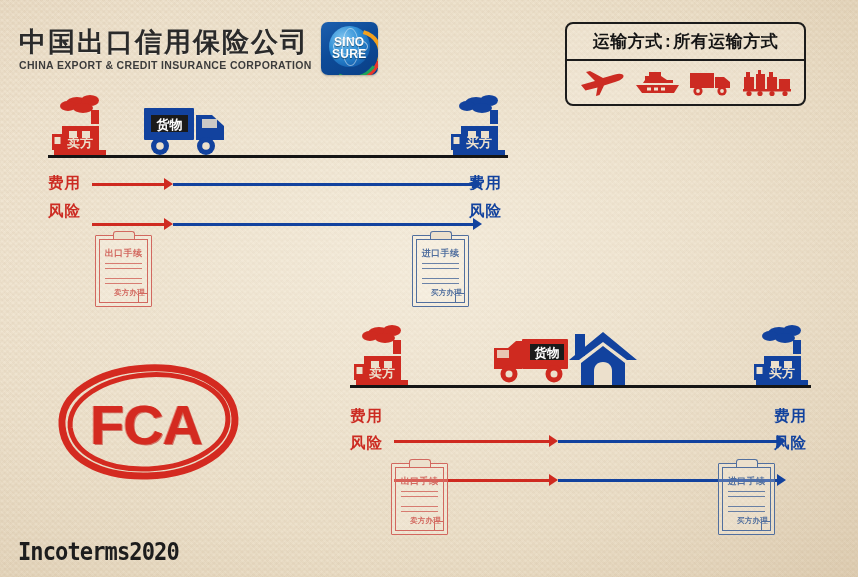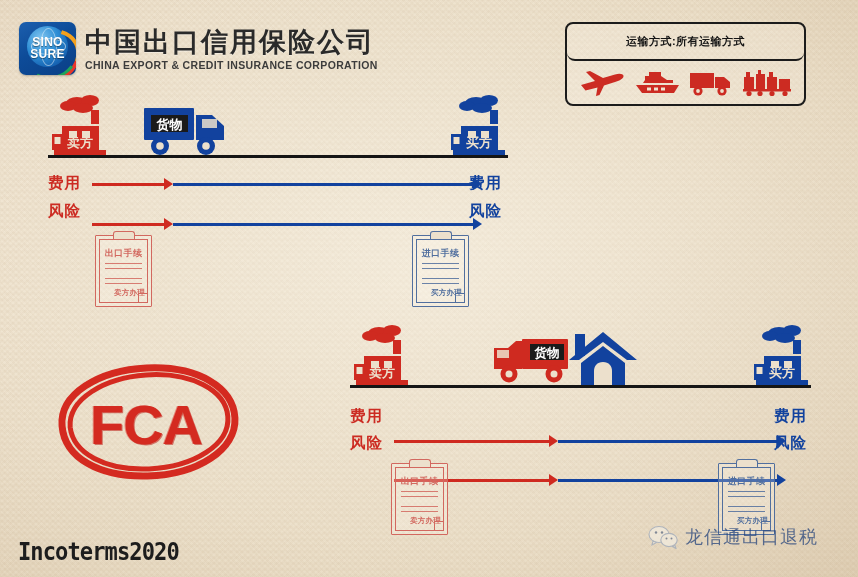--- a/index.html
+++ b/index.html
@@ -67,22 +67,22 @@
 
   
   #transport-box{
     left:565px;top:22px;width:237px;height:80px;
     border:2.5px solid #1b1b1b;border-radius:8px;
     background:rgba(255,252,244,0.18);
   }
   #transport-title{
     height:35px;border-bottom:2.5px solid #1b1b1b;
     display:flex;align-items:center;justify-content:center;
-    font-family:Liberation Sans, sans-serif;font-weight:bold;font-size:11px;
-    color:#141414;letter-spacing:.5px;border-radius:8px;
+    font-family:Liberation Mono, monospace;font-weight:bold;font-size:17px;
+    color:#141414;letter-spacing:.5px;
   }
   #transport-icons{
     height:43px;display:flex;align-items:center;justify-content:space-around;
     padding:0 8px;
   }
   .tsvg{display:block;}
   .baseline{height:3px;background:#151515;}
   .flowlabel{
     font-family:"DejaVu Sans",sans-serif;font-weight:bold;font-size:15.5px;
     letter-spacing:1px;line-height:16px;
@@ -155,32 +155,32 @@
     font-family:"DejaVu Sans",sans-serif;font-size:18px;color:#1f3f7a;
     letter-spacing:1px;
   }
 </style>
 </head>
 <body>
 
 <div id="stage">
 
   <div class="abs" id="logo-block">
+    <div>
+      <div id="logo-cn">中国出口信用保险公司</div>
+      <div id="logo-en">CHINA EXPORT &amp; CREDIT INSURANCE CORPORATION</div>
+    </div>
     <div id="logo-mark">
       <div id="logo-globe"></div>
       <div id="logo-swoosh"></div>
       <div id="logo-swoosh2"></div>
       <div id="logo-mark-text">
         <span>SINO</span>
         <span>SURE</span>
       </div>
-    </div>
-    <div>
-      <div id="logo-cn">中国出口信用保险公司</div>
-      <div id="logo-en">CHINA EXPORT &amp; CREDIT INSURANCE CORPORATION</div>
     </div>
   </div>
 
   <div class="abs" id="transport-box">
     <div id="transport-title">运输方式:所有运输方式</div>
     <div id="transport-icons">
       <svg class="tsvg" width="46" height="30" viewBox="0 0 46 30">
         <path fill="#cc2b22" d="M2 17 L16 13 L7 4 L11 3 L24 10 L36 6.5 C41 5 45 6 44.5 8.5 C44 11 40 12.8 36 14 L25 17.5 L20.5 27 L17 28 L18.5 19.5 L6.5 22.5 Z"></path>
       </svg>
       <svg class="tsvg" width="48" height="30" viewBox="0 0 48 30">
@@ -424,27 +424,14 @@
   <div class="abs" id="fca-stamp">
     <svg width="196" height="128" viewBox="0 0 196 128" style="position:absolute;left:0;top:0;">
       <path d="M14 66 C12 34 52 11 100 10 C152 9 186 32 187 62 C188 94 148 118 98 118 C50 118 16 98 14 66 Z" fill="none" stroke="#d42a20" stroke-width="7" stroke-linecap="round" transform="rotate(-1.5 98 64)"></path>
       <path d="M22 66 C21 38 58 18 100 17 C146 16 179 36 180 62 C181 90 144 111 99 111 C55 111 24 92 22 66 Z" fill="none" stroke="#d42a20" stroke-width="5" stroke-linecap="round" transform="rotate(-2.5 98 64)"></path>
     </svg>
     <div id="fca-text">FCA</div>
   </div>
 
   <div class="abs" id="incoterms">Incoterms2020</div>
 
-  <div class="abs" id="watermark">
-    <svg width="30" height="24" viewBox="0 0 30 24">
-      <ellipse cx="11" cy="9.5" rx="10" ry="8" fill="#f2ece0" stroke="#9aa7bb" stroke-width="1.1"></ellipse>
-      <path d="M5 16 L4 20 L8.5 17.5 Z" fill="#f2ece0" stroke="#9aa7bb" stroke-width="1.1"></path>
-      <circle cx="8" cy="7.5" r="1.2" fill="#5b6b86"></circle>
-      <circle cx="14" cy="7.5" r="1.2" fill="#5b6b86"></circle>
-      <ellipse cx="21" cy="15" rx="8.2" ry="6.6" fill="#f2ece0" stroke="#9aa7bb" stroke-width="1.1"></ellipse>
-      <path d="M27 20.5 L28 23.5 L24.5 21.6 Z" fill="#f2ece0" stroke="#9aa7bb" stroke-width="1.1"></path>
-      <circle cx="18.5" cy="13.5" r="1" fill="#5b6b86"></circle>
-      <circle cx="23.5" cy="13.5" r="1" fill="#5b6b86"></circle>
-    </svg>
-    <span id="wm-text">龙信通出口退税</span>
-  </div>
 
 </div>
 
 </body></html>

